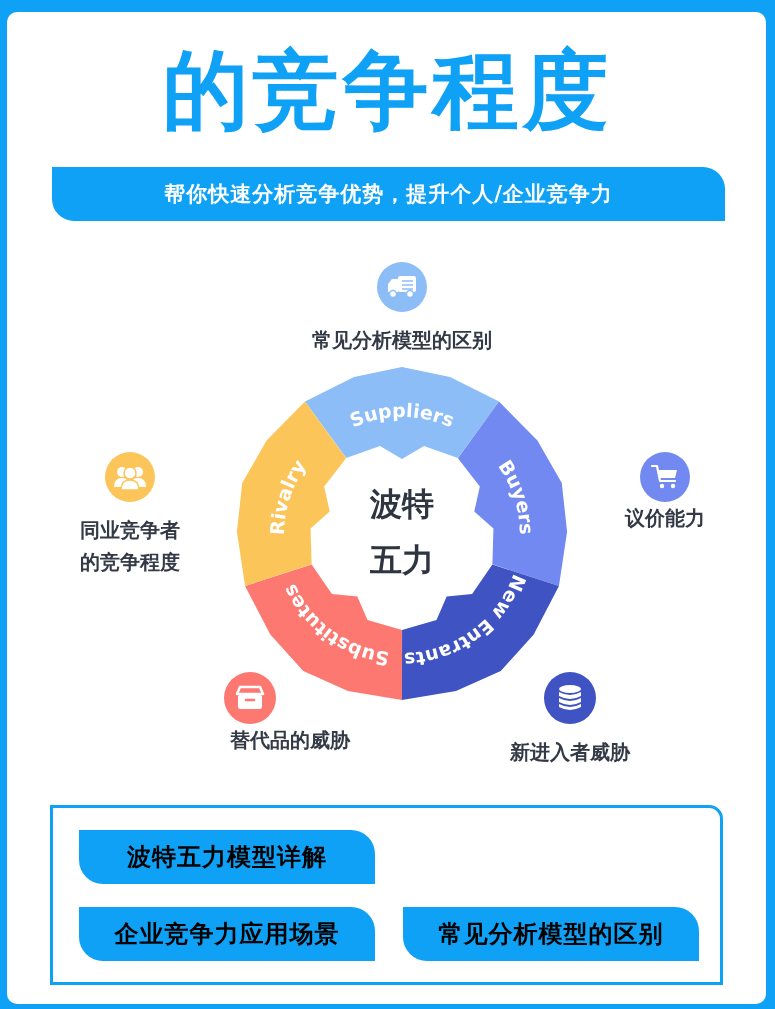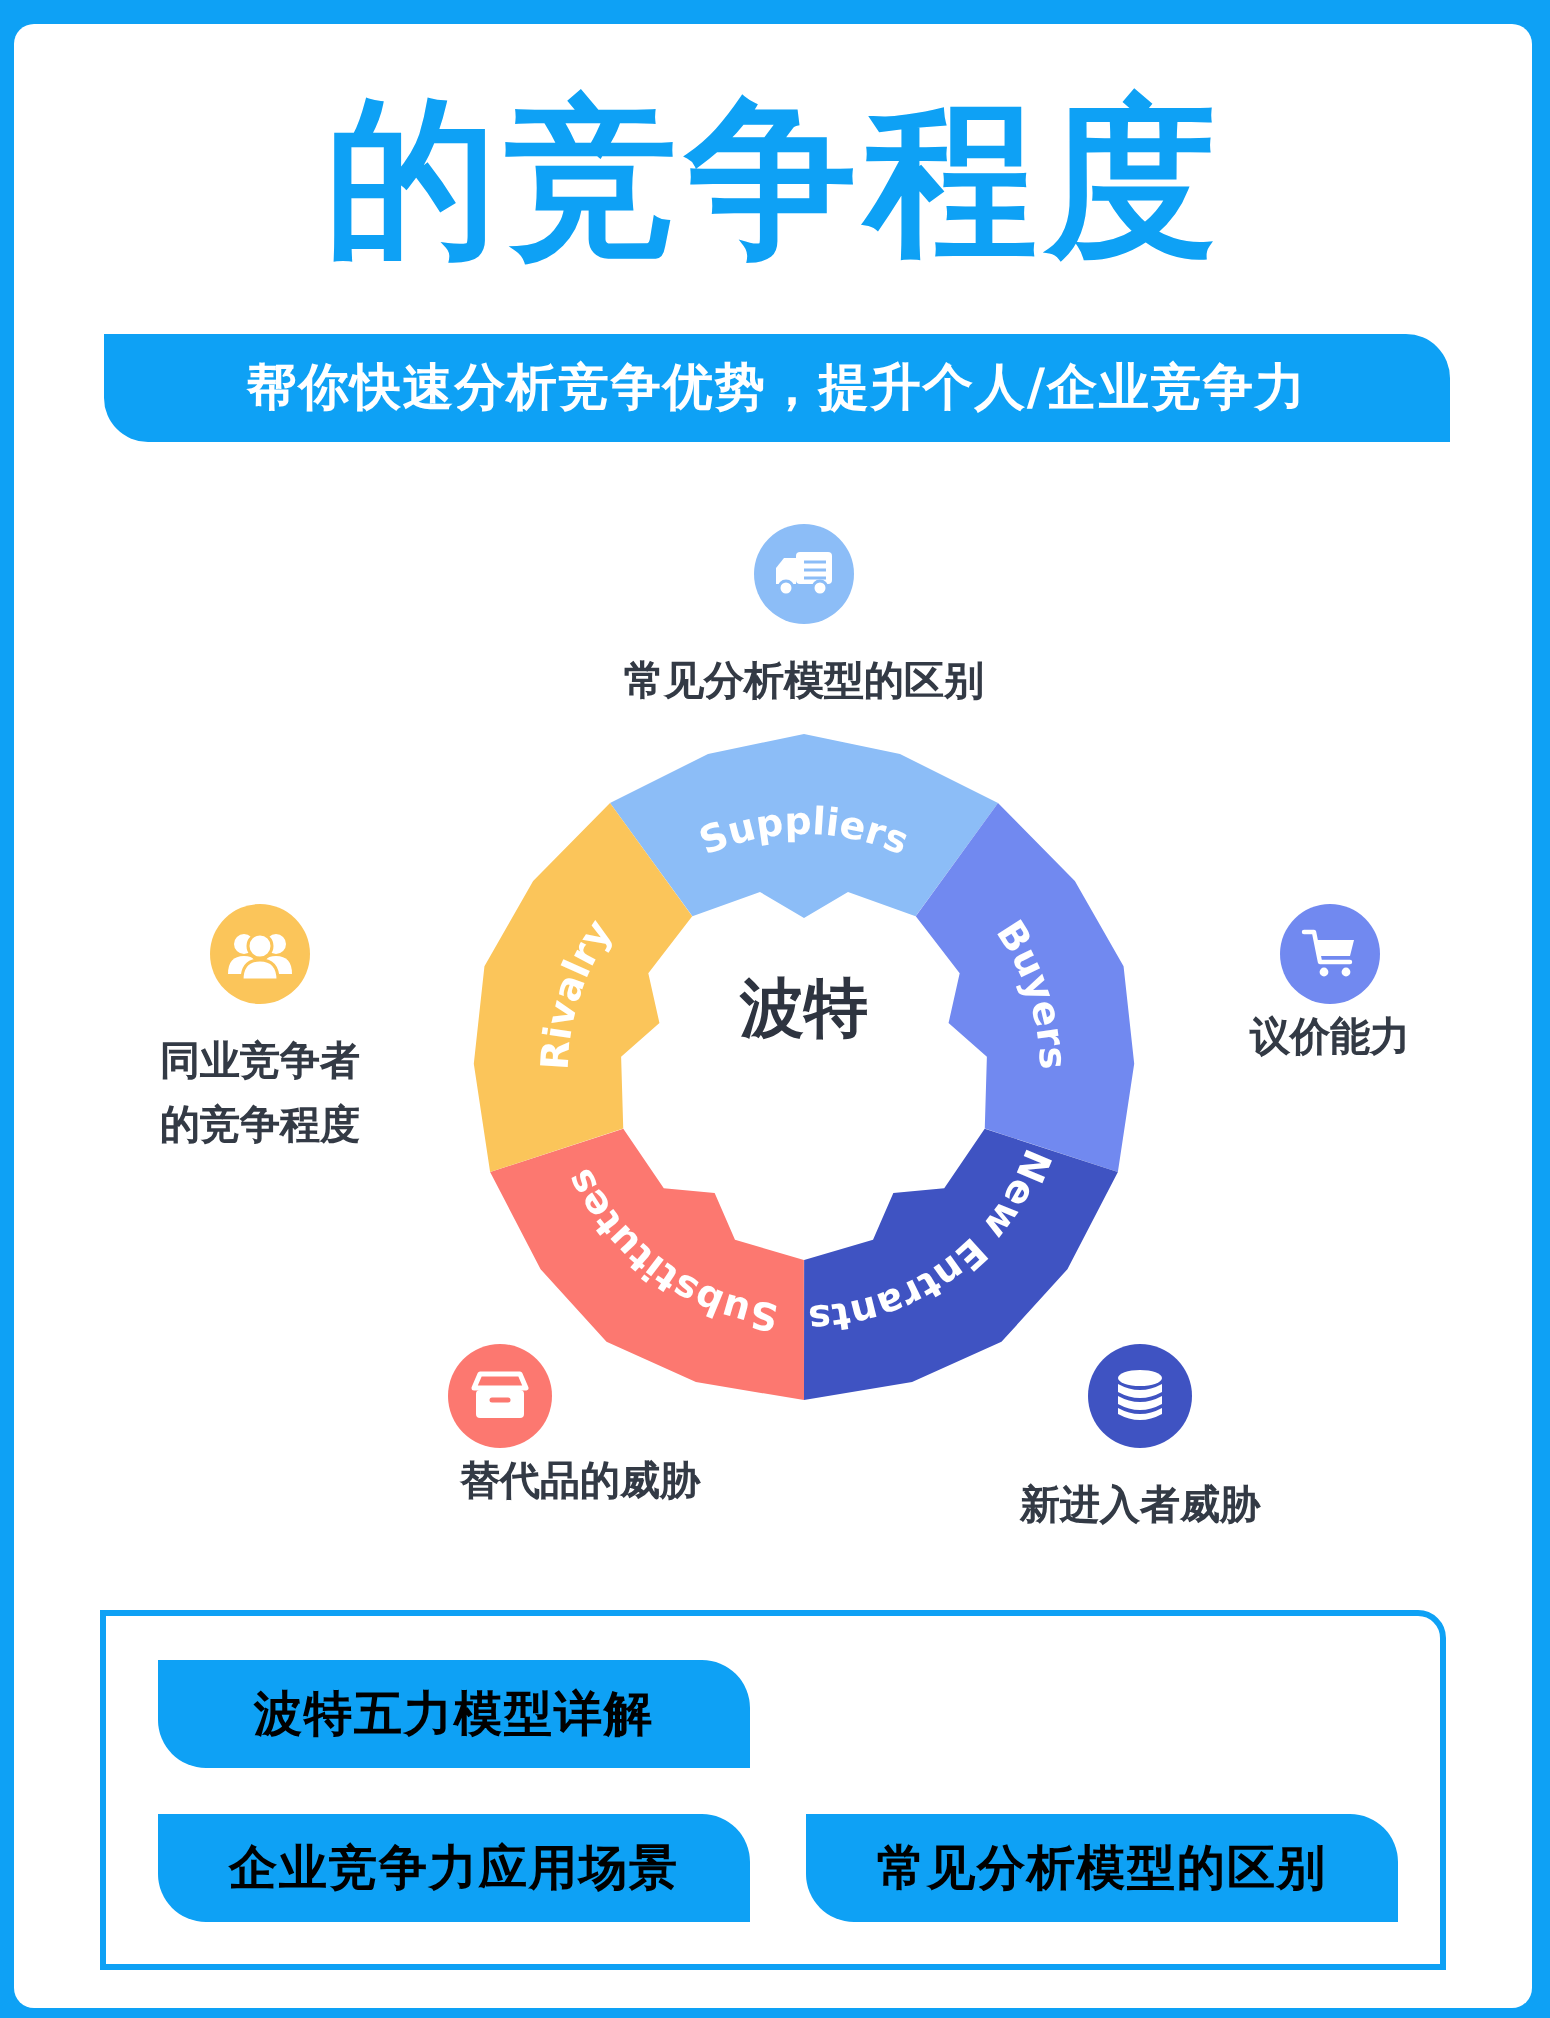--- a/index.html
+++ b/index.html
@@ -1,20 +1,20 @@
 <!DOCTYPE html>
 <html><head>
 <meta charset="utf-8">
 <style>
   * { margin:0; padding:0; box-sizing:border-box; }
   html, body { width:775px; height:1009px; overflow:hidden; }
   body { background:#0ea1f5; font-family:"DejaVu Sans","Liberation Sans",sans-serif; position:relative; }
   .card { position:absolute; left:7px; top:12px; width:759px; height:992px; background:#ffffff; border-radius:10px; }
   .title { position:absolute; left:0; top:40px; width:775px; text-align:center; font-size:86px; font-weight:bold; color:#0ea1f5; letter-spacing:4px; line-height:100px; }
-  .subtitle { position:absolute; left:52px; top:167px; width:673px; height:54px; background:#0ea1f5; border-radius:0 22px 0 22px; color:#fff; font-size:25px; font-weight:bold; text-align:center; line-height:54px; letter-spacing:1px; }
+  .subtitle { position:absolute; left:52px; top:167px; width:673px; height:54px; background:#0ea1f5; border-radius:0 22px 0 22px; color:#fff; font-size:21px; font-weight:bold; text-align:center; line-height:54px; letter-spacing:1px; }
   .force { position:absolute; text-align:center; }
   .force .icon { width:50px; height:50px; border-radius:50%; margin:0 auto; display:flex; align-items:center; justify-content:center; }
   .force .label { font-size:20px; font-weight:bold; color:#333a45; line-height:32px; margin-top:8px; white-space:nowrap; }
   .wheel { position:absolute; left:232px; top:365px; width:340px; height:340px; }
   .center-text { position:absolute; left:332px; top:476px; width:140px; text-align:center; font-size:32px; font-weight:bold; color:#2e3440; line-height:56px; }
   .links { position:absolute; left:50px; top:805px; width:673px; height:180px; border:3px solid #0ea1f5; border-radius:0 14px 0 0; }
   .link-btn { position:absolute; width:296px; height:54px; background:#0ea1f5; color:#000000; font-size:24px; font-weight:bold; text-align:center; line-height:54px; border-radius:0 24px 0 24px; letter-spacing:1px; }
 </style>
 </head>
 <body>
@@ -123,19 +123,20 @@
   <g transform="rotate(216)">
     <text font-family="DejaVu Sans, sans-serif" font-size="19" font-weight="bold" fill="#fff" text-anchor="middle"><textPath href="#arc-top" startOffset="50%">Substitutes</textPath></text>
   </g>
   <g transform="rotate(288)">
     <text font-family="DejaVu Sans, sans-serif" font-size="19" font-weight="bold" fill="#fff" text-anchor="middle"><textPath href="#arc-top" startOffset="50%">Rivalry</textPath></text>
   </g>
 </svg>
 
 <div class="center-text">
   <div>波特</div>
+  <div>五力</div>
 </div>
 
 <div class="links">
   <div class="link-btn" style="left:26px; top:22px;">波特五力模型详解</div>
   <div class="link-btn" style="left:26px; top:99px;">企业竞争力应用场景</div>
   <div class="link-btn" style="left:350px; top:99px;">常见分析模型的区别</div>
 </div>
 
 </body></html>

